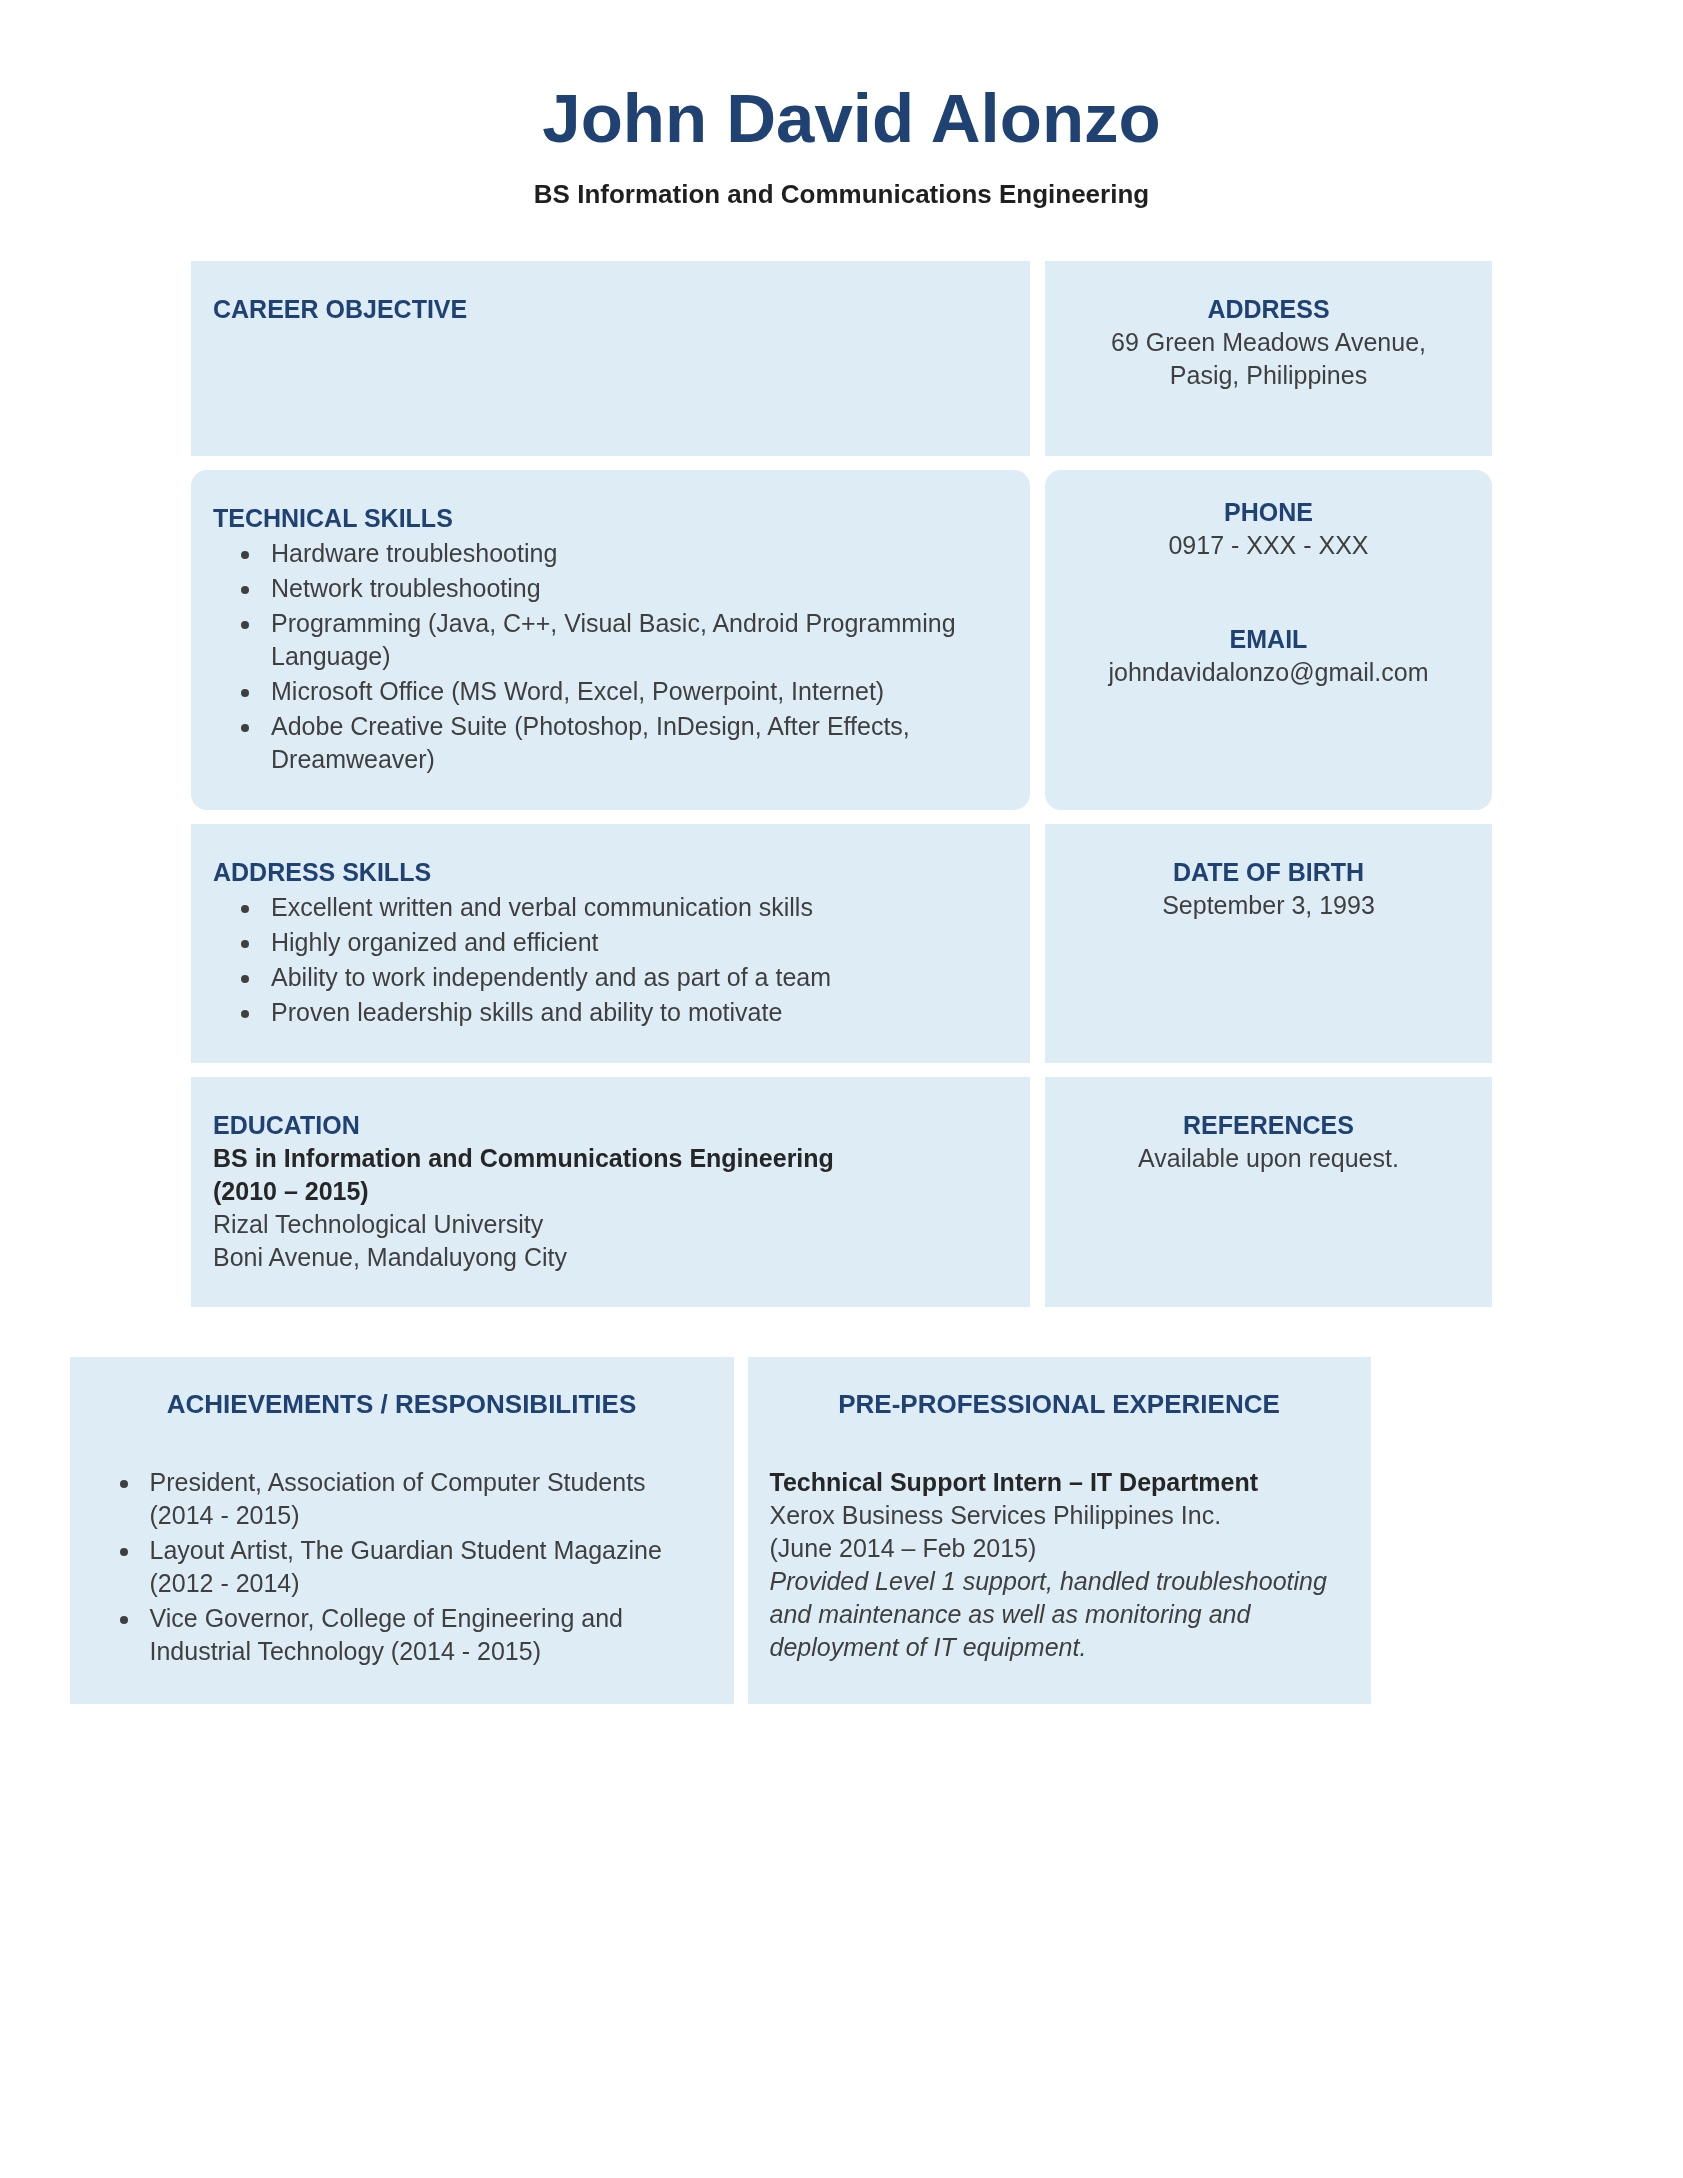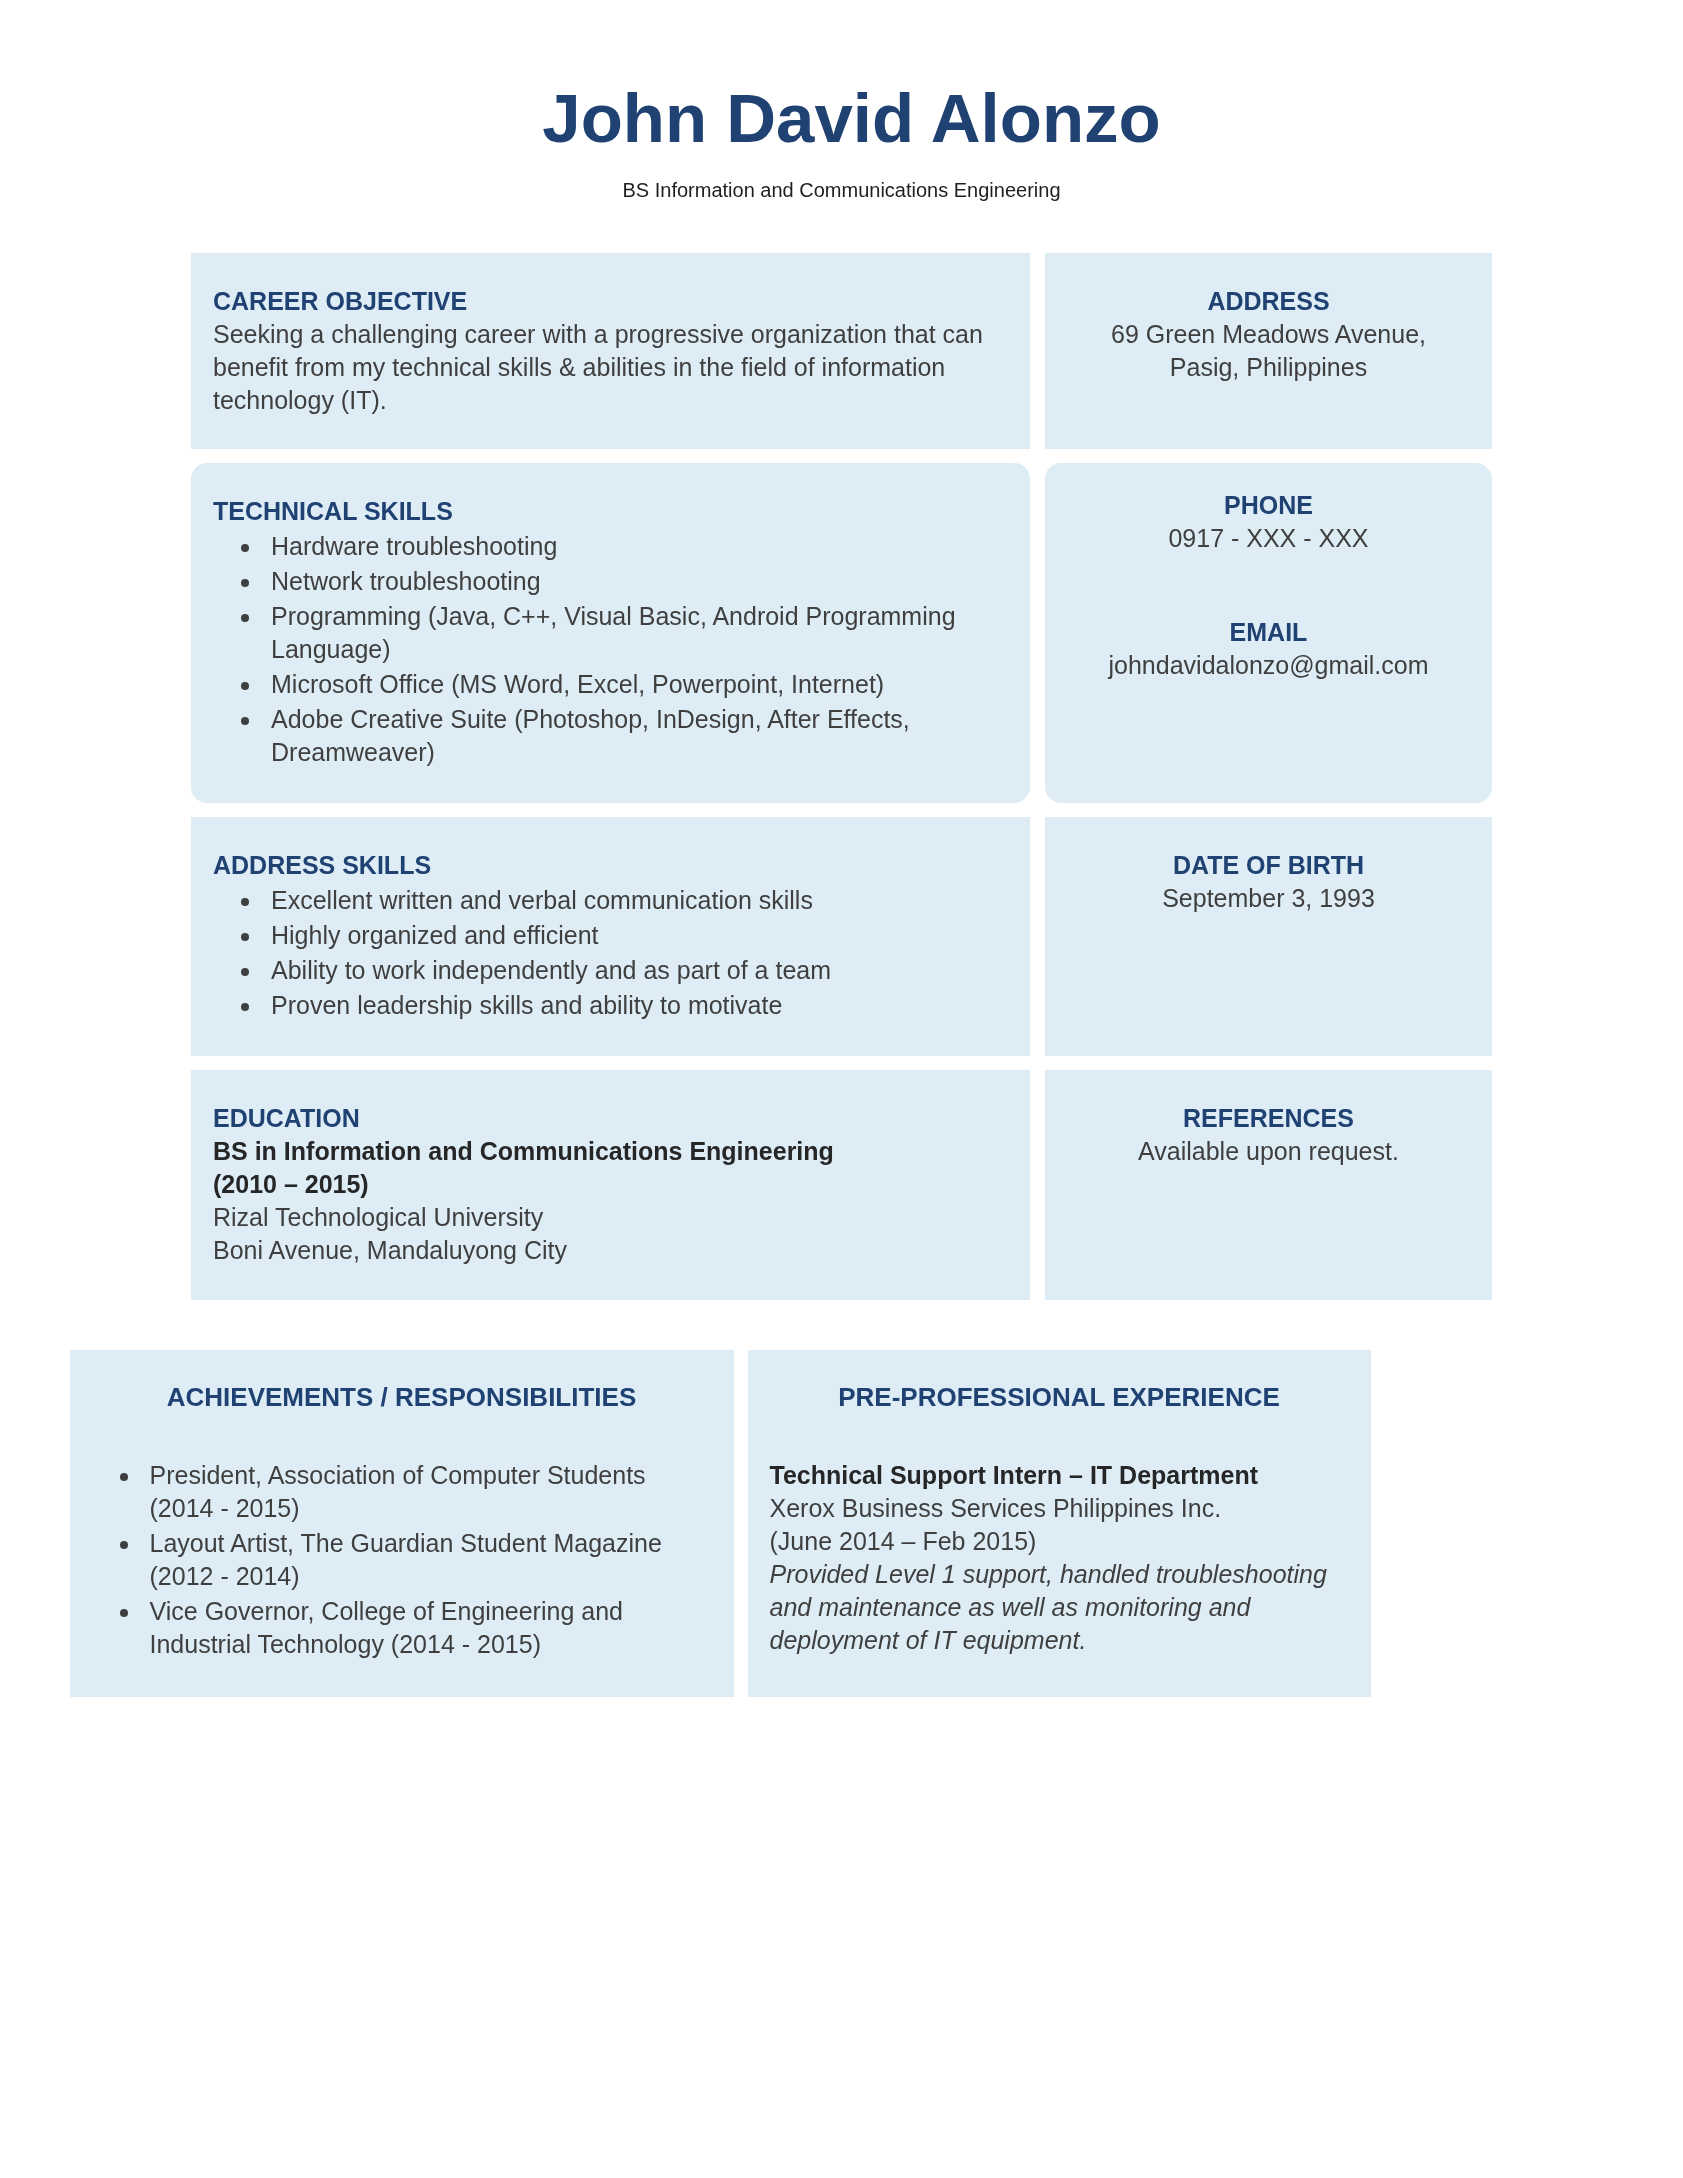--- a/index.html
+++ b/index.html
@@ -14,22 +14,22 @@
   .page-header { text-align: center; padding-top: 83px; }
   .person-name {
     color: #1f4273;
     font-size: 69px;
     font-weight: bold;
     line-height: 1.05;
     margin-left: 20px;
   }
   .person-degree {
     color: #1f1f1f;
-    font-size: 20px;
-    font-weight: normal;
+    font-size: 26px;
+    font-weight: bold;
     margin-top: 24px;
   }
   .main-grid {
     width: 1301px;
     margin: 51px auto 0 auto;
     display: grid;
     grid-template-columns: 839px 447px;
     column-gap: 15px;
     row-gap: 14px;
   }
@@ -74,21 +74,20 @@
 
 <header class="page-header">
   <h1 class="person-name">John David Alonzo</h1>
   <div class="person-degree">BS Information and Communications Engineering</div>
 </header>
 
 <div class="main-grid">
 
   <section class="cell row1">
     <div class="section-title">CAREER OBJECTIVE</div>
-    <div>Seeking a challenging career with a progressive organization that can benefit from my technical skills &amp; abilities in the field of information technology (IT).</div>
   </section>
   <section class="cell center row1">
     <div class="section-title">ADDRESS</div>
     <div>69 Green Meadows Avenue,</div>
     <div>Pasig, Philippines</div>
   </section>
 
   <section class="cell row2">
     <div class="section-title">TECHNICAL SKILLS</div>
     <ul class="bullets">

